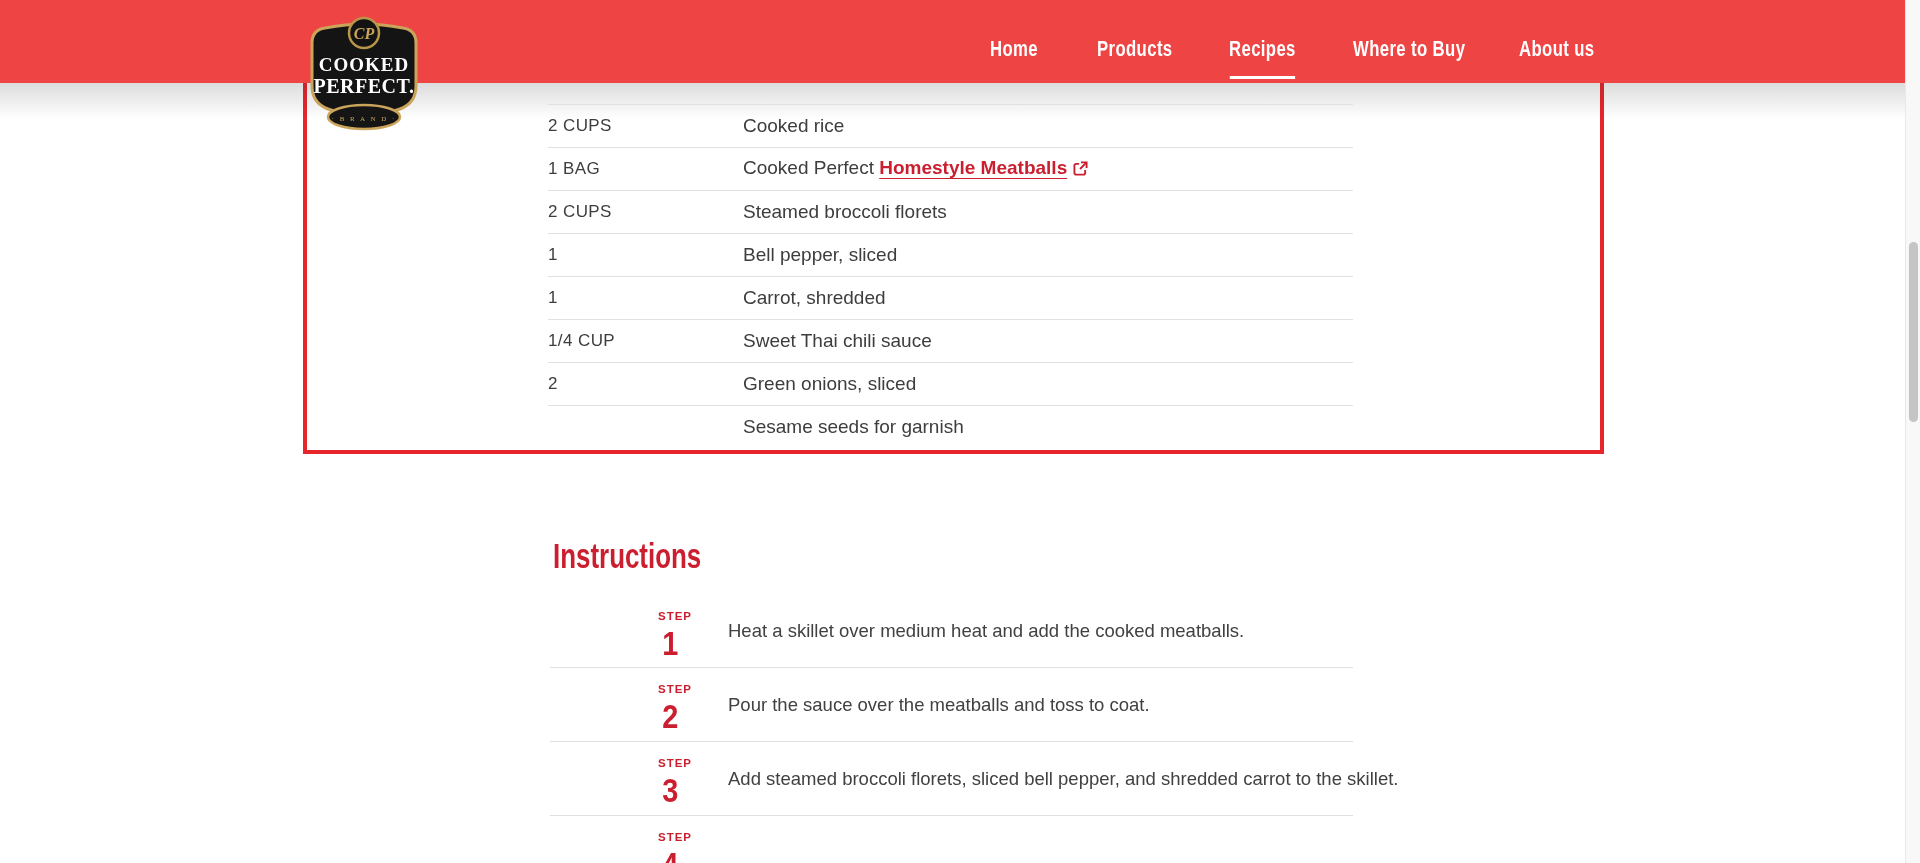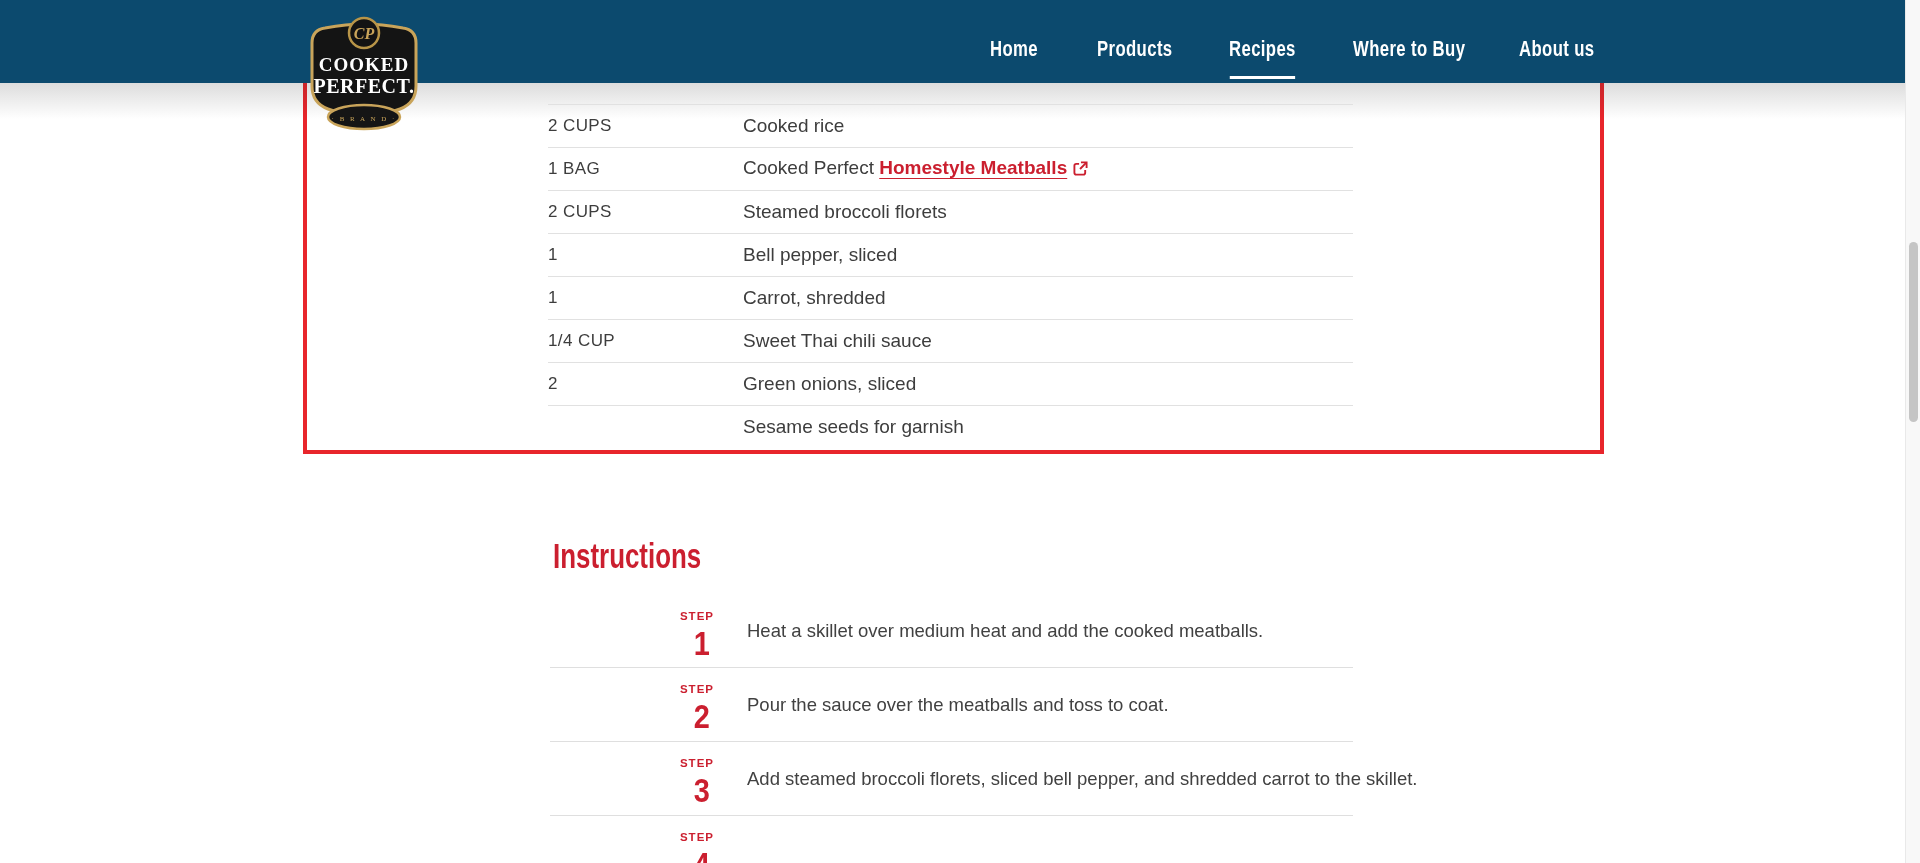--- a/index.html
+++ b/index.html
@@ -2,21 +2,21 @@
 <html><head>
 <meta charset="utf-8">
 <style>
   * { margin:0; padding:0; box-sizing:border-box; }
   html,body { width:1920px; height:863px; overflow:hidden; background:#ffffff;
               font-family:"Liberation Sans", sans-serif; }
   .stage { position:relative; width:1920px; height:863px; }
 
   
   .header { position:absolute; left:0; top:0; width:1920px; height:83px;
-            background:#0c4a6e; z-index:20; }
+            background:#ef4444; z-index:20; }
   .header-shadow { position:absolute; left:0; top:83px; width:1920px; height:36px;
             background:linear-gradient(rgba(40,40,40,0.16), rgba(40,40,40,0)); z-index:5; }
   .nav-item { position:absolute; top:36px; color:#ffffff; font-weight:bold;
             font-size:22px; letter-spacing:.5px; white-space:nowrap;
             transform:scaleX(0.76); transform-origin:left top; cursor:pointer; }
   .nav-item.active::after { content:""; position:absolute; left:1px; right:1px;
             top:40px; height:3px; background:#ffffff; }
   .nav-home     { left:990px; }
   .nav-products { left:1097px; }
   .nav-recipes  { left:1229px; }
@@ -45,26 +45,26 @@
   .instructions-title { position:absolute; left:553px; top:538px; color:#cb1f2f;
               font-size:35px; font-weight:bold; line-height:1;
               transform:scaleX(0.74); transform-origin:left top; white-space:nowrap; }
   .steps { position:absolute; left:550px; top:0; width:803px; }
   .step  { position:absolute; left:0; width:803px; }
   .step.divided { border-bottom:1px solid #dfdfdf; }
   .step-1 { top:595px; height:73px; }
   .step-2 { top:668px; height:74px; }
   .step-3 { top:742px; height:74px; }
   .step-4 { top:816px; height:74px; }
-  .step-head { position:absolute; left:108px; width:56px; top:16px; text-align:right; }
+  .step-head { position:absolute; left:108px; width:56px; top:16px; text-align:left; }
   .step-label { color:#cb1f2f; font-size:11.5px; font-weight:bold; letter-spacing:1px;
                 line-height:1; }
   .step-num { color:#cb1f2f; font-size:34px; font-weight:bold; line-height:1;
               margin-top:3px; transform:scaleX(0.85); transform-origin:center top; }
-  .step-text { position:absolute; left:197px; top:50%; transform:translateY(-50%);
+  .step-text { position:absolute; left:178px; top:50%; transform:translateY(-50%);
                font-size:18.5px; color:#414141; white-space:nowrap; }
 
   
   .scrollbar-track { position:absolute; right:0; top:0; width:15px; height:863px;
                background:#f8f8f8; border-left:1px solid #e9e9e9; z-index:50; }
   .scrollbar-thumb { position:absolute; left:3px; top:242px; width:9px; height:180px;
                background:#c5c5c5; border-radius:5px; cursor:pointer; }
 </style>
 </head>
 <body>

